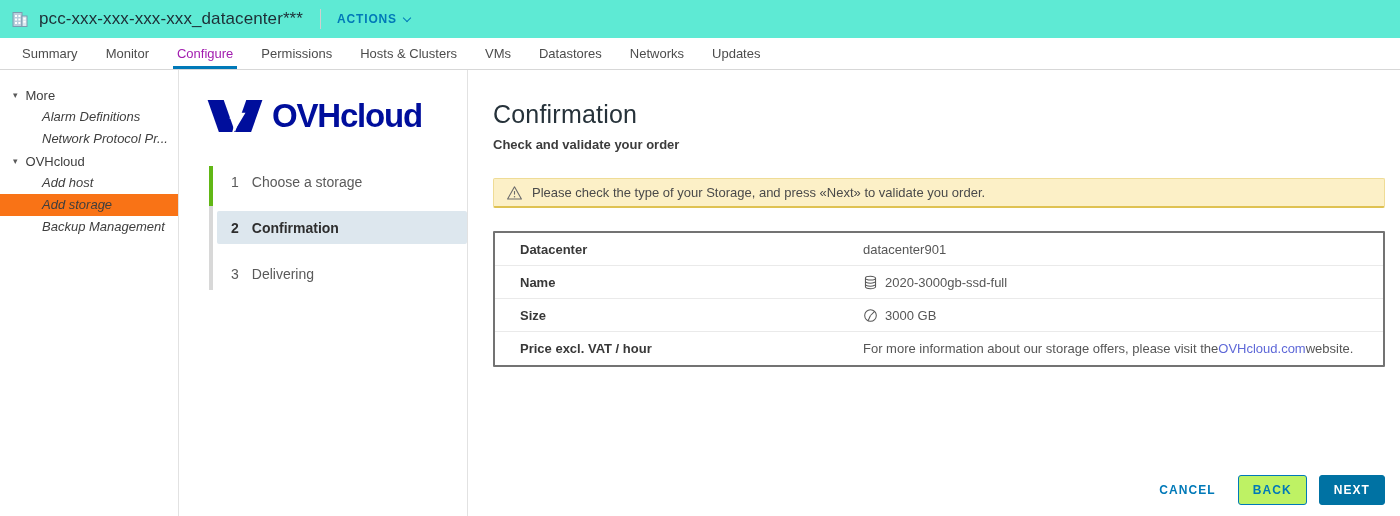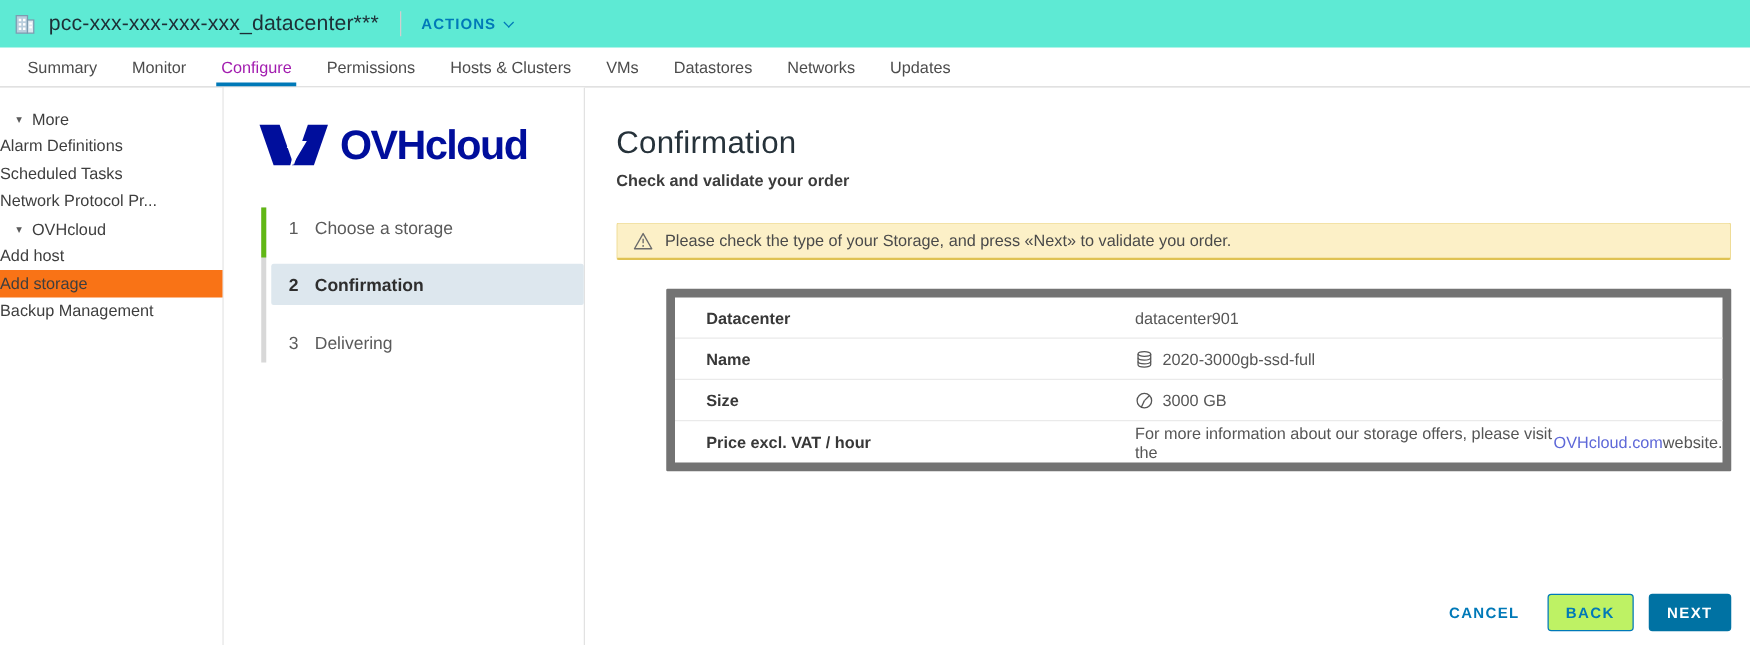--- a/index.html
+++ b/index.html
@@ -23,21 +23,21 @@
   .tab.active { color:#a21caf; }
   .tab.active::after { content:""; position:absolute; left:10px; right:10px; bottom:0; height:3px; background:#0079b8; }
 
   
   .body { display:flex; height:446px; }
 
   .sidebar { width:179px; border-right:1px solid #e2e2e2; padding-top:14px; font-size:13px;
     color:#3e3e3e; flex:0 0 auto; }
   .grp-hdr { display:flex; align-items:center; height:22px; padding-left:13px; cursor:pointer; }
   .caret { font-size:9px; color:#5a5a5a; margin-right:8px; }
-  .sb-item { height:22px; line-height:22px; cursor:pointer; white-space:nowrap; }
+  .sb-item { height:22px; line-height:22px; padding-left:42px; cursor:pointer; white-space:nowrap;font-style:italic; }
   .sb-item.selected { background:#f97316; }
 
   
   .wizard { width:289px; border-right:1px solid #e2e2e2; position:relative; flex:0 0 auto; background:#fff; }
   .logo { position:absolute; top:24px; left:27px; display:flex; align-items:center; }
   .logo svg { width:58px; height:44px; }
   .logo-text { font-size:33px; font-weight:700; color:#000e9c; letter-spacing:-1.2px; margin-left:8px; }
   .steps { position:absolute; top:95px; left:30px; right:0; }
   .track { position:absolute; left:0; top:1px; width:4px; height:124px; background:#d8d8d8; }
   .track-done { position:absolute; left:0; top:1px; width:4px; height:40px; background:#61b715; }
@@ -49,21 +49,21 @@
   
   .main { flex:1 1 auto; display:flex; flex-direction:column; padding:0 15px 0 25px; }
   .page-title { font-size:25px; font-weight:300; color:#26323a; margin-top:30px; letter-spacing:.2px; }
   .page-sub { font-size:13px; font-weight:700; color:#3c3c3c; margin-top:8px; }
 
   .banner { margin-top:26px; height:30px; background:#fcf0c7; border:1px solid #efdc96;
     border-bottom:2px solid #dfc252; border-radius:2px; display:flex; align-items:center;
     padding:0 12px; font-size:13px; color:#4a4a4a; }
   .warn-icon { width:17px; height:16px; margin-right:9px; flex:0 0 auto; }
 
-  .order-table { margin-top:23px; border:7px solid #737373; border-radius:1px;margin-left:40px; }
+  .order-table { margin-top:23px; border:2px solid #737373; border-radius:1px; }
   .otr { display:flex; align-items:center; height:33px; border-bottom:1px solid #eaeaea; font-size:13px; }
   .otr:last-child { border-bottom:none; }
   .otd-label { width:368px; padding-left:25px; color:#383838; font-weight:700; flex:0 0 auto; }
   .otd-value { display:flex; align-items:center; color:#565656; }
   .val-icon { width:15px; height:15px; margin-right:7px; flex:0 0 auto; }
   .inline-link { color:#5e68d8; cursor:pointer; }
 
   .footer { margin-top:auto; margin-bottom:11px; display:flex; justify-content:flex-end; align-items:center; }
   .btn { height:30px; min-width:66px; font-size:12px; font-weight:700; letter-spacing:.09em;
     border-radius:3px; cursor:pointer; font-family:"Liberation Sans", sans-serif; }
@@ -108,21 +108,20 @@
 </div>
 
 <div class="body">
 
   <div class="sidebar">
     <div class="grp-hdr">
       <span class="caret">▾</span>
       <span>More</span>
     </div>
     <div class="sb-item">Alarm Definitions</div>
-    <div class="sb-item">Scheduled Tasks</div>
     <div class="sb-item">Network Protocol Pr...</div>
     <div class="grp-hdr">
       <span class="caret">▾</span>
       <span>OVHcloud</span>
     </div>
     <div class="sb-item">Add host</div>
     <div class="sb-item selected">Add storage</div>
     <div class="sb-item">Backup Management</div>
   </div>
 

